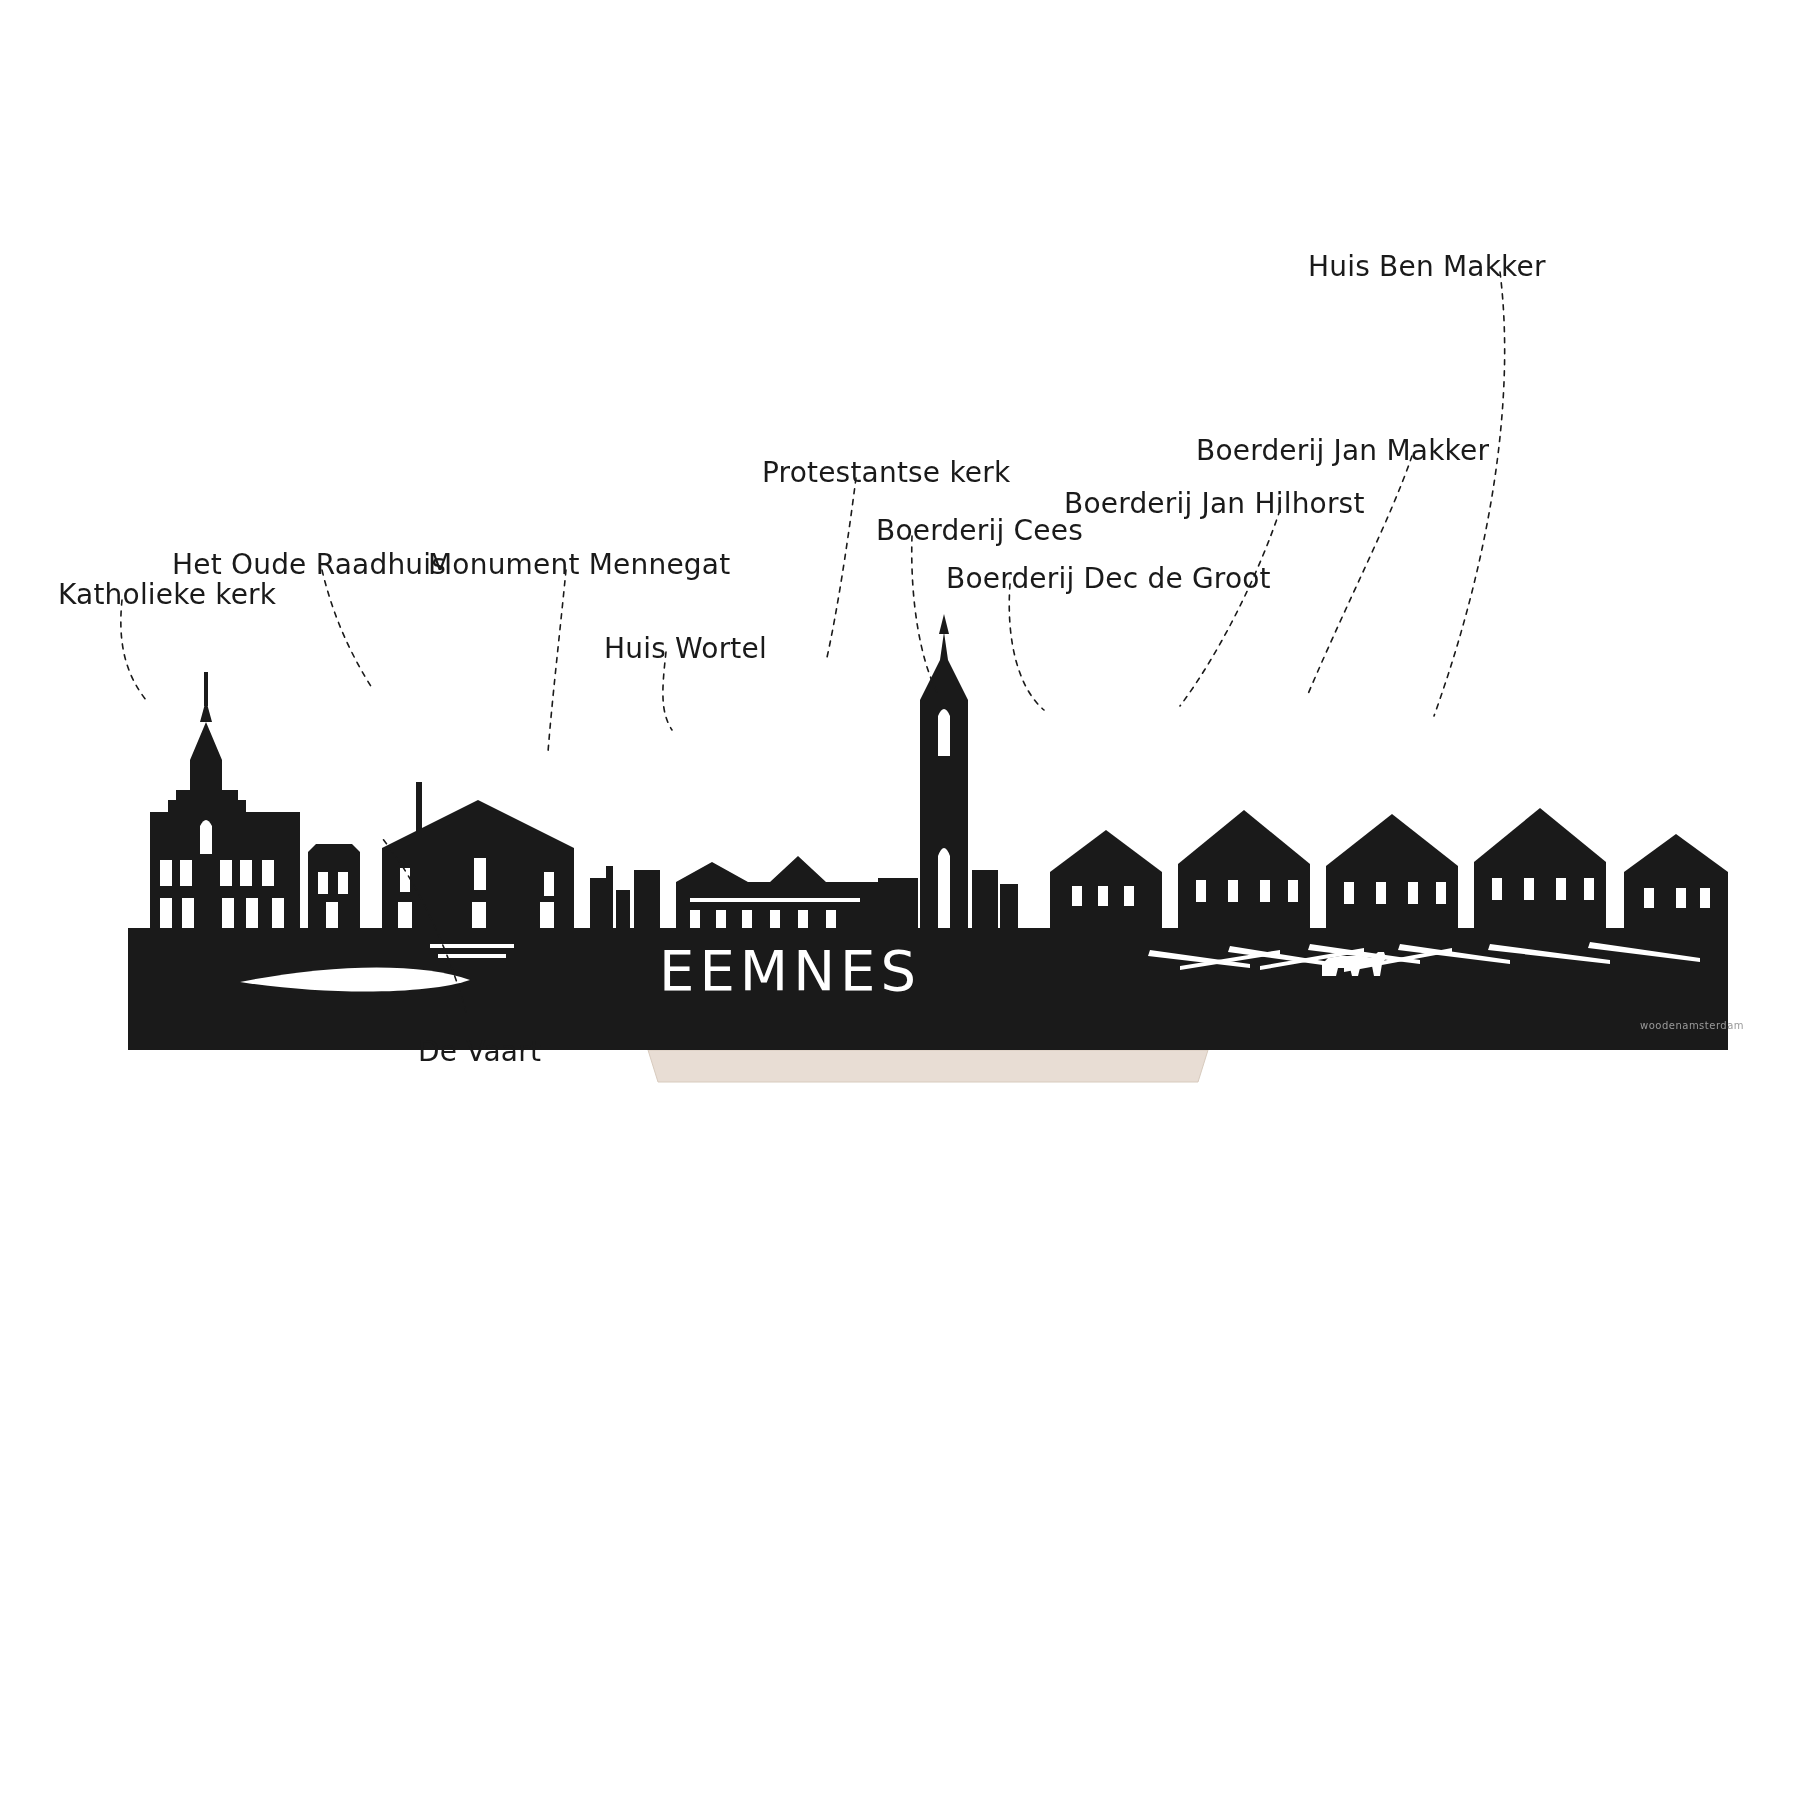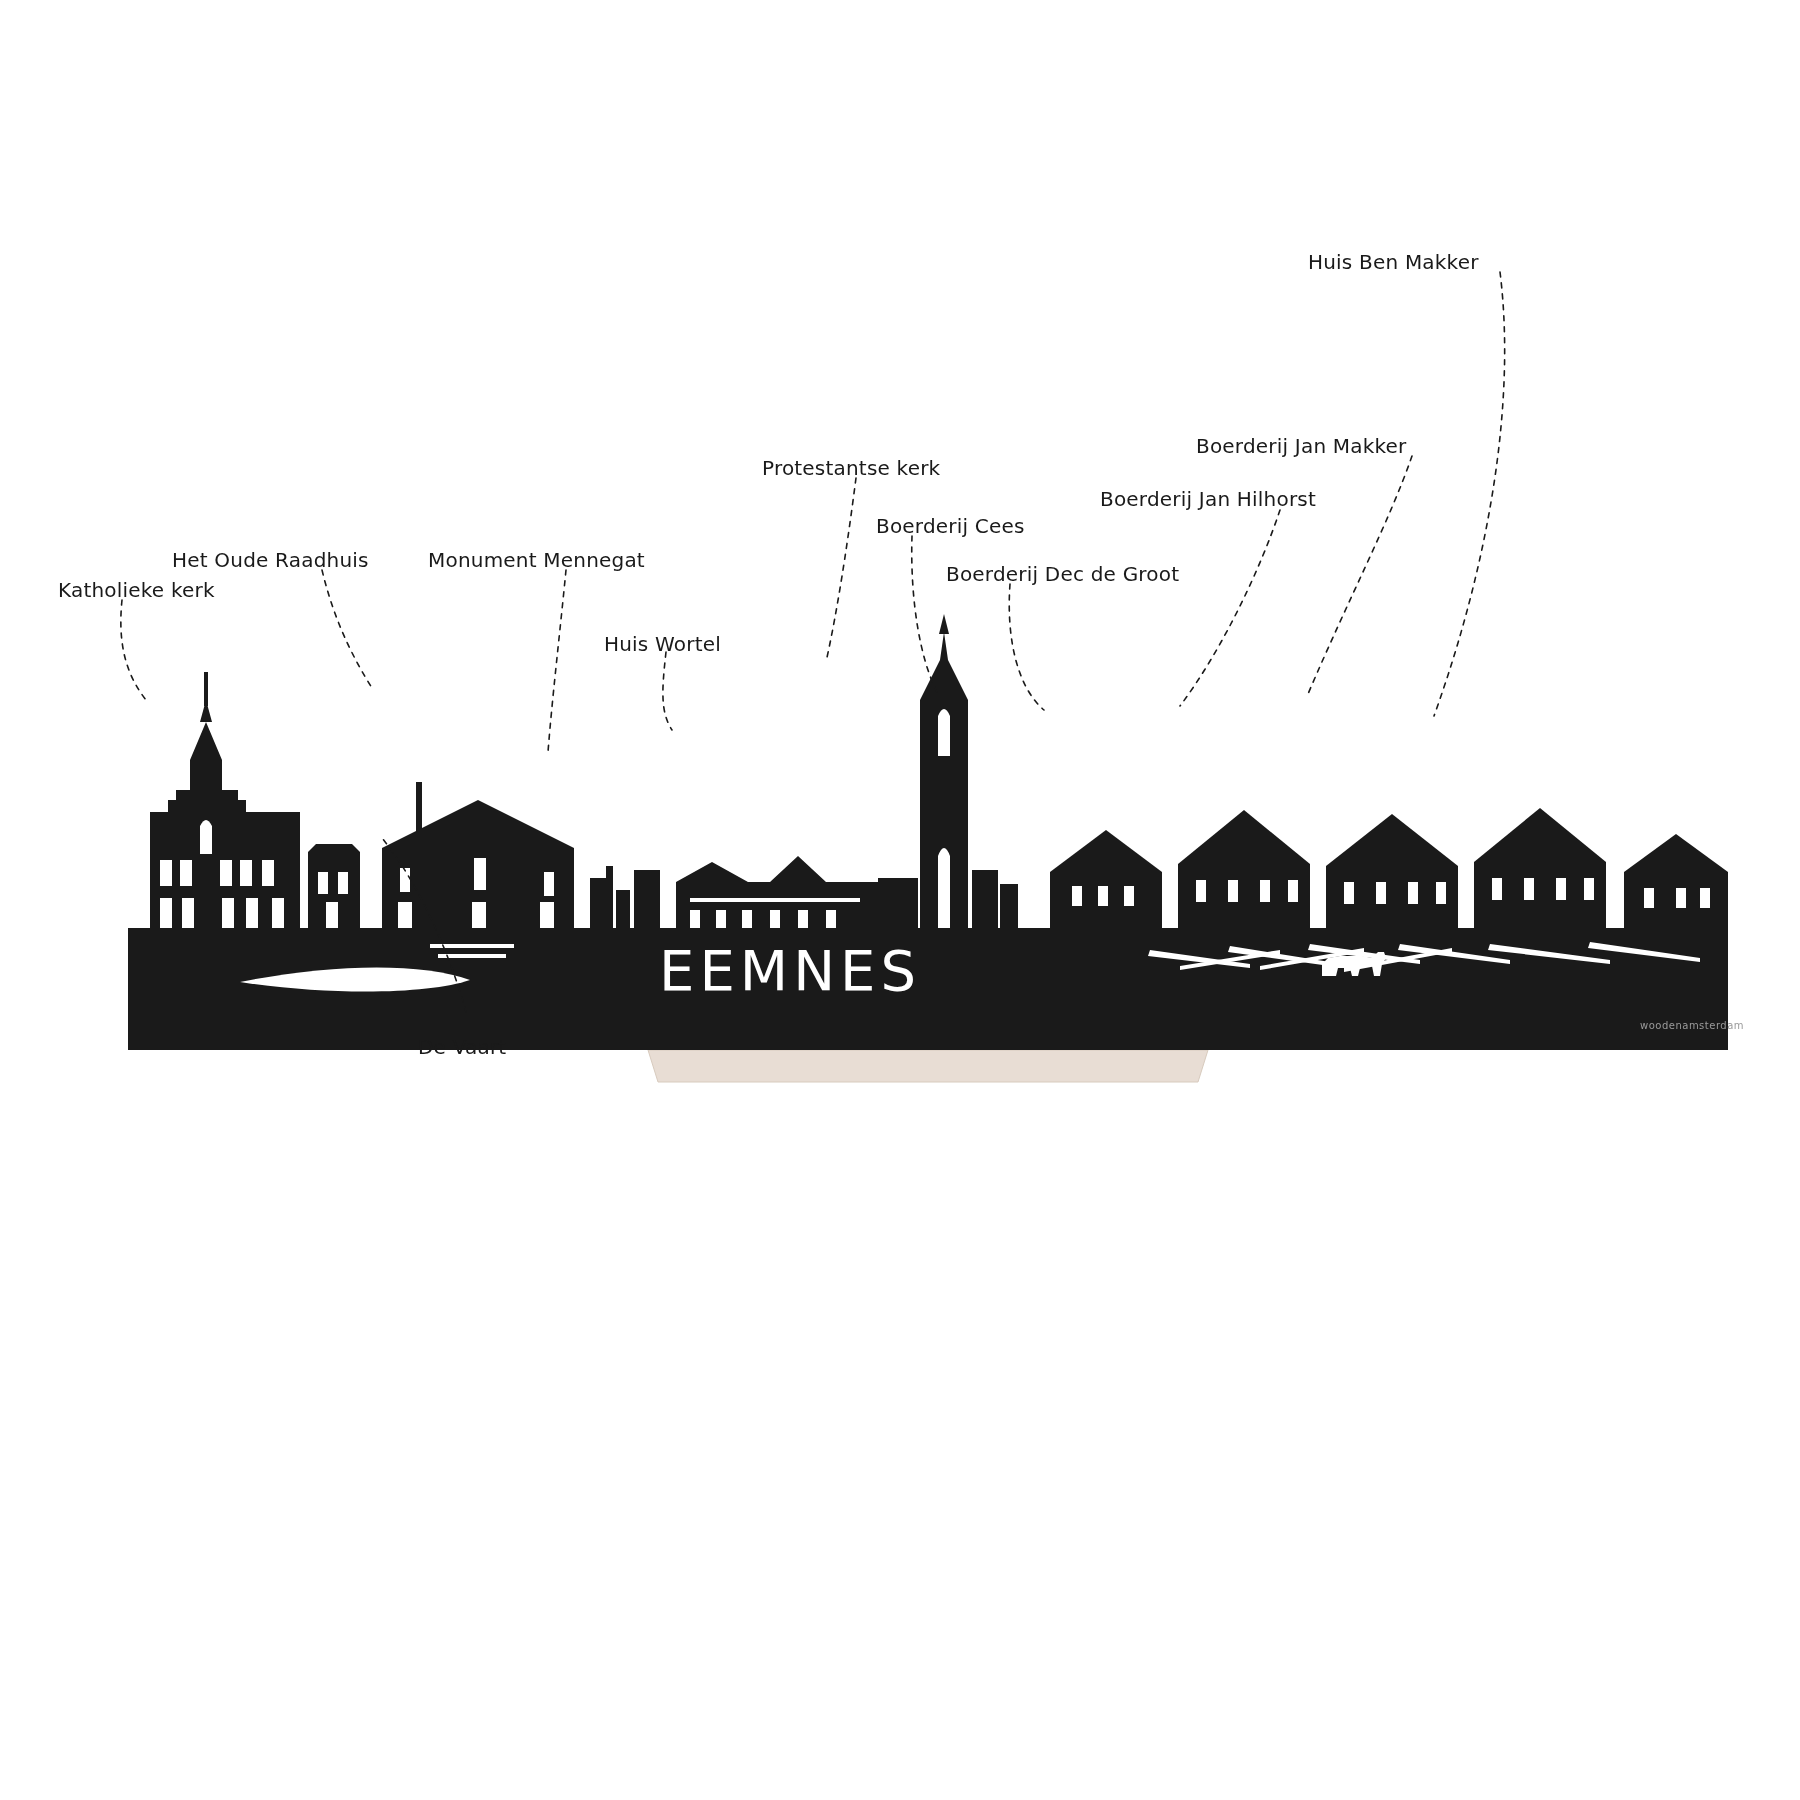--- a/index.html
+++ b/index.html
@@ -17,21 +17,21 @@
   #stage {
     position: absolute;
     left: 0;
     top: 0;
     width: 1800px;
     height: 1800px;
   }
   .label {
     position: absolute;
     font-family: "DejaVu Sans", sans-serif;
-    font-size: 20px;
+    font-size: 28px;
     color: #1a1a1a;
     white-space: nowrap;
     letter-spacing: 0.2px;
   }
   #svg-art {
     position: absolute;
     left: 0;
     top: 0;
   }
   .brandmark {
@@ -194,21 +194,21 @@
   <div class="label" style="left:428px; top:548px;">Monument Mennegat</div>
 
   <div class="label" style="left:604px; top:632px;">Huis Wortel</div>
 
   <div class="label" style="left:762px; top:456px;">Protestantse kerk</div>
 
   <div class="label" style="left:876px; top:514px;">Boerderij Cees</div>
 
   <div class="label" style="left:946px; top:562px;">Boerderij Dec de Groot</div>
 
-  <div class="label" style="left:1100px; top:487px;">Boerderij Jan Hilhorst</div>
+  <div class="label" style="left:1064px; top:487px;">Boerderij Jan Hilhorst</div>
 
   <div class="label" style="left:1196px; top:434px;">Boerderij Jan Makker</div>
 
   <div class="label" style="left:1308px; top:250px;">Huis Ben Makker</div>
 
   <div class="label" style="left:418px; top:1035px;">De Vaart</div>
 
   <div class="brandmark" style="left:1640px; top:1020px;">woodenamsterdam</div>
 
 </div>

